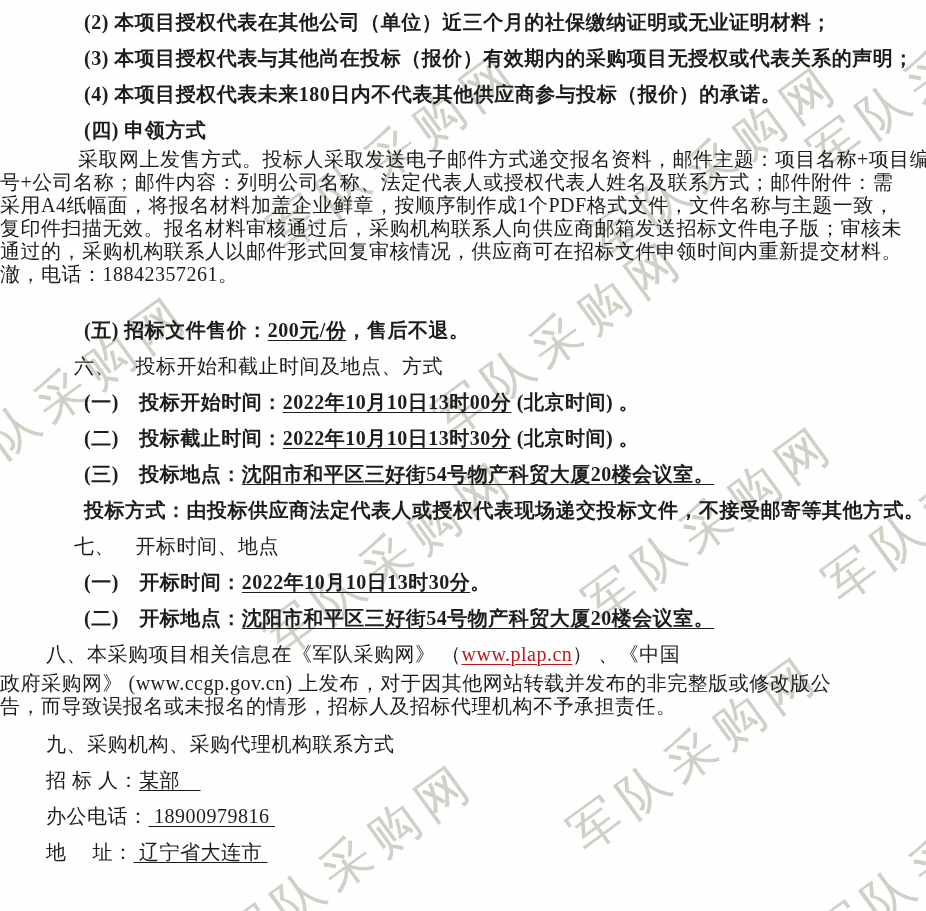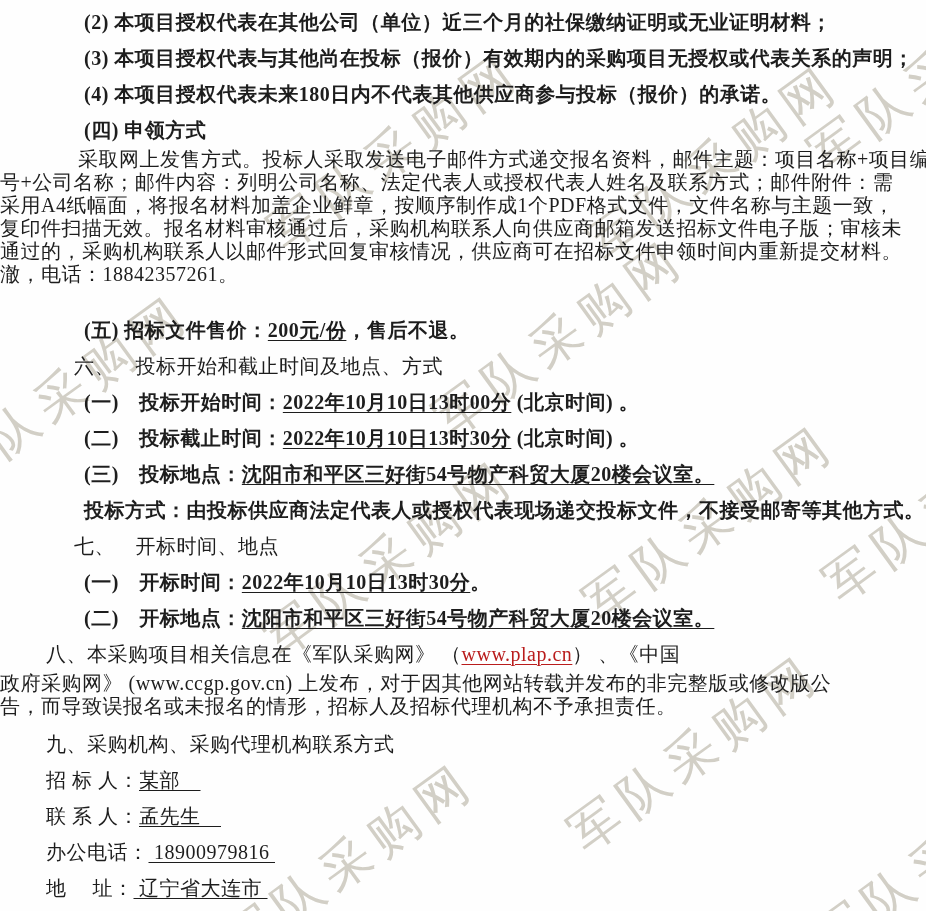--- a/index.html
+++ b/index.html
@@ -79,16 +79,15 @@
     <div class="line item"><span>(三)　投标地点：</span><span class="u">沈阳市和平区三好街54号物产科贸大厦20楼会议室。</span></div>
     <div class="line item"><span>投标方式：由投标供应商法定代表人或授权代表现场递交投标文件，不接受邮寄等其他方式。</span></div>
     <div class="line sec"><span>七、　开标时间、地点</span></div>
     <div class="line item"><span>(一)　开标时间：</span><span class="u">2022年10月10日13时30分</span><span>。</span></div>
     <div class="line item"><span>(二)　开标地点：</span><span class="u">沈阳市和平区三好街54号物产科贸大厦20楼会议室。</span></div>
     <div class="line sec2"><span>八、本采购项目相关信息在《军队采购网》 （</span><span class="u lk" style="color: #b91c1c;">www.plap.cn</span><span>） 、《中国</span></div>
     <div class="line pwrap"><span>政府采购网》 (www.ccgp.gov.cn) 上发布，对于因其他网站转载并发布的非完整版或修改版公</span></div>
     <div class="line pwrap"><span>告，而导致误报名或未报名的情形，招标人及招标代理机构不予承担责任。</span></div>
     <div class="line sec2 m8"><span>九、采购机构、采购代理机构联系方式</span></div>
     <div class="line sec2"><span>招 标 人：</span><span class="u">某部　</span></div>
-    <div class="line sec2"><span>联 系 人：</span><span class="u">孟先生　</span></div>
     <div class="line sec2"><span>办公电话：</span><span class="u"> 18900979816 </span></div>
     <div class="line sec2"><span>地　 址：</span><span class="u"> 辽宁省大连市 </span></div>
   </div>
 
 </body></html>

